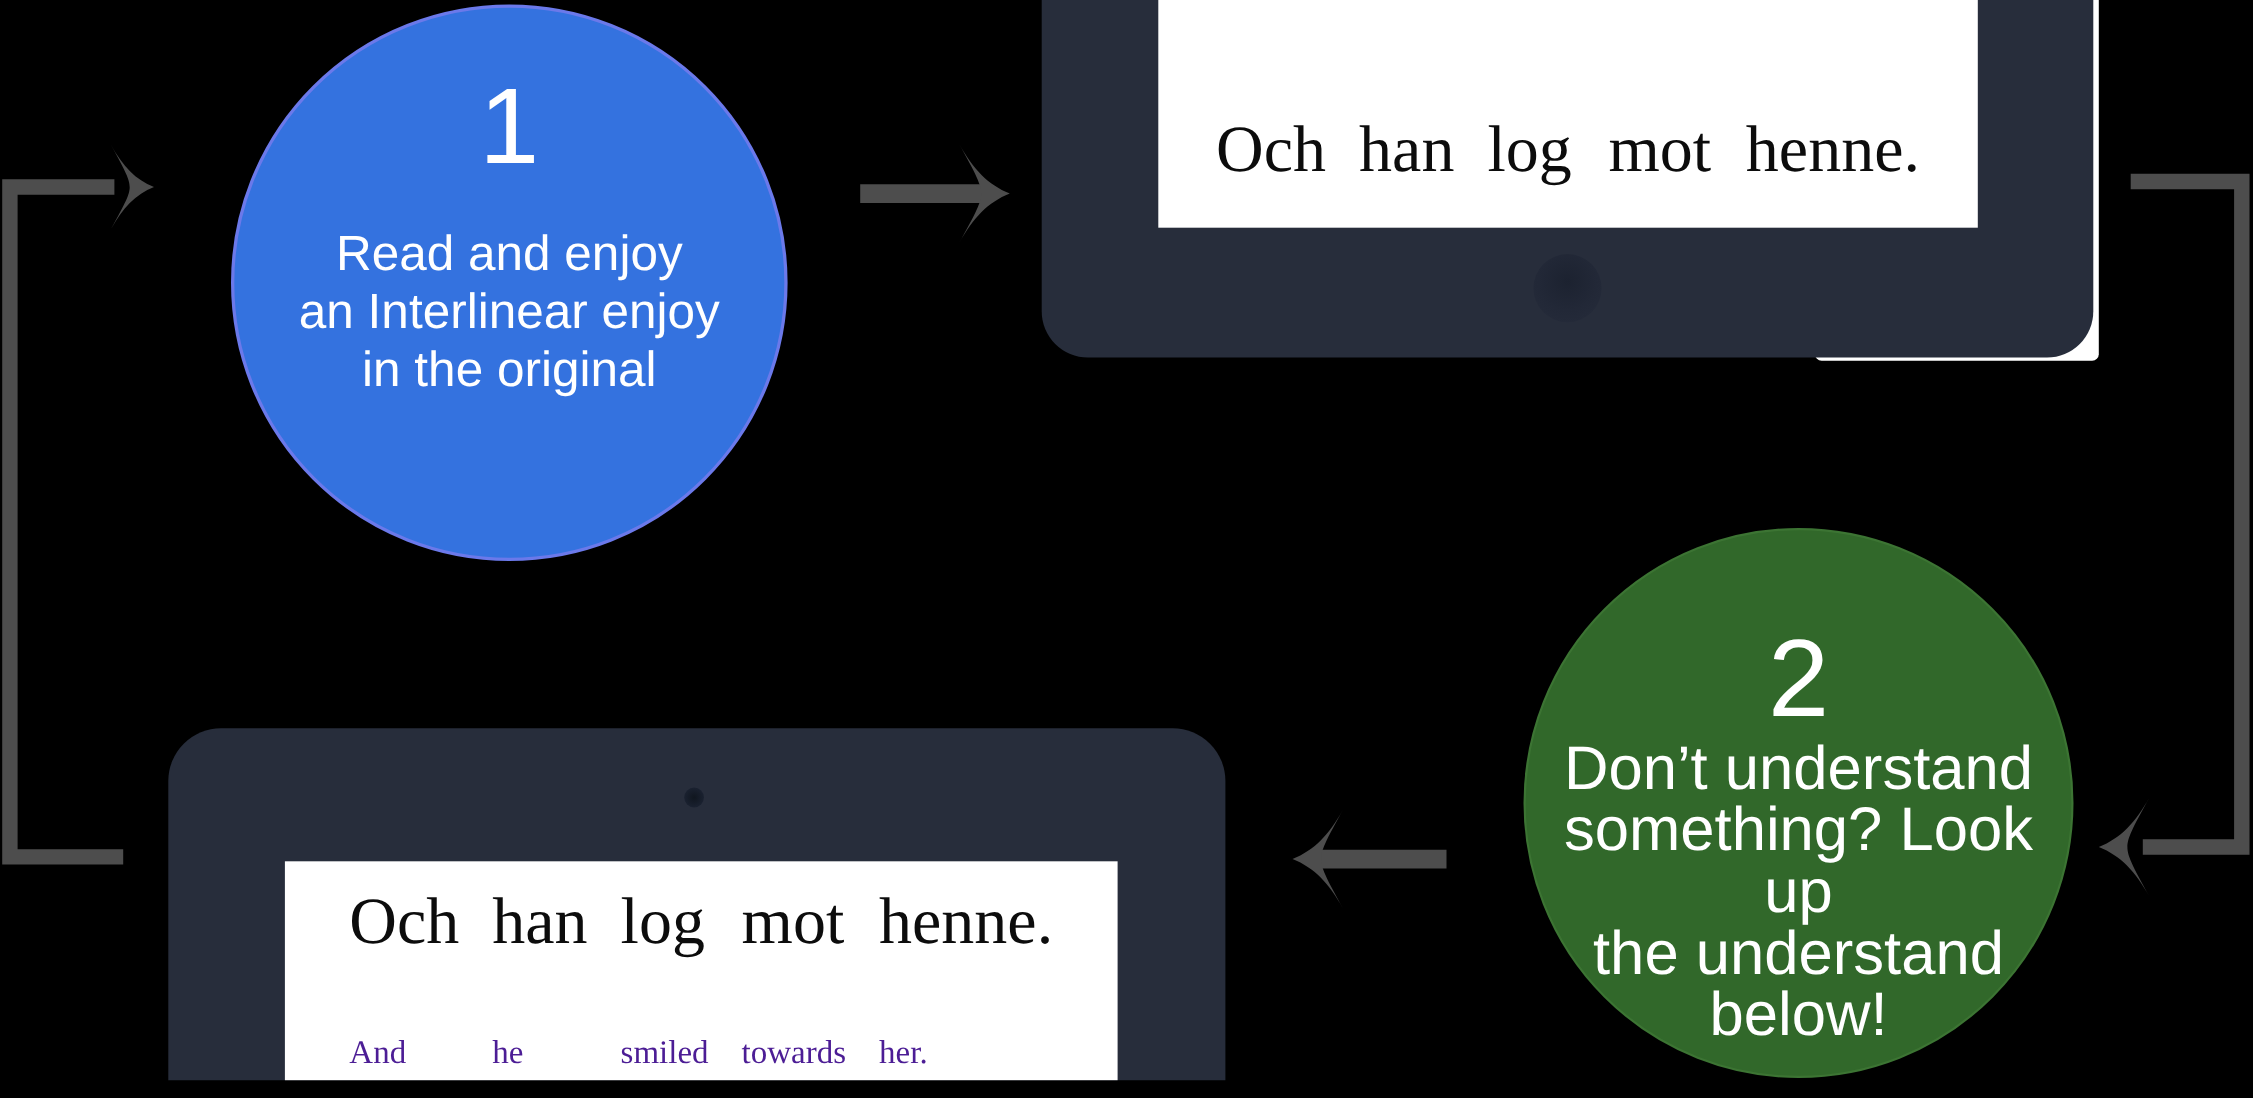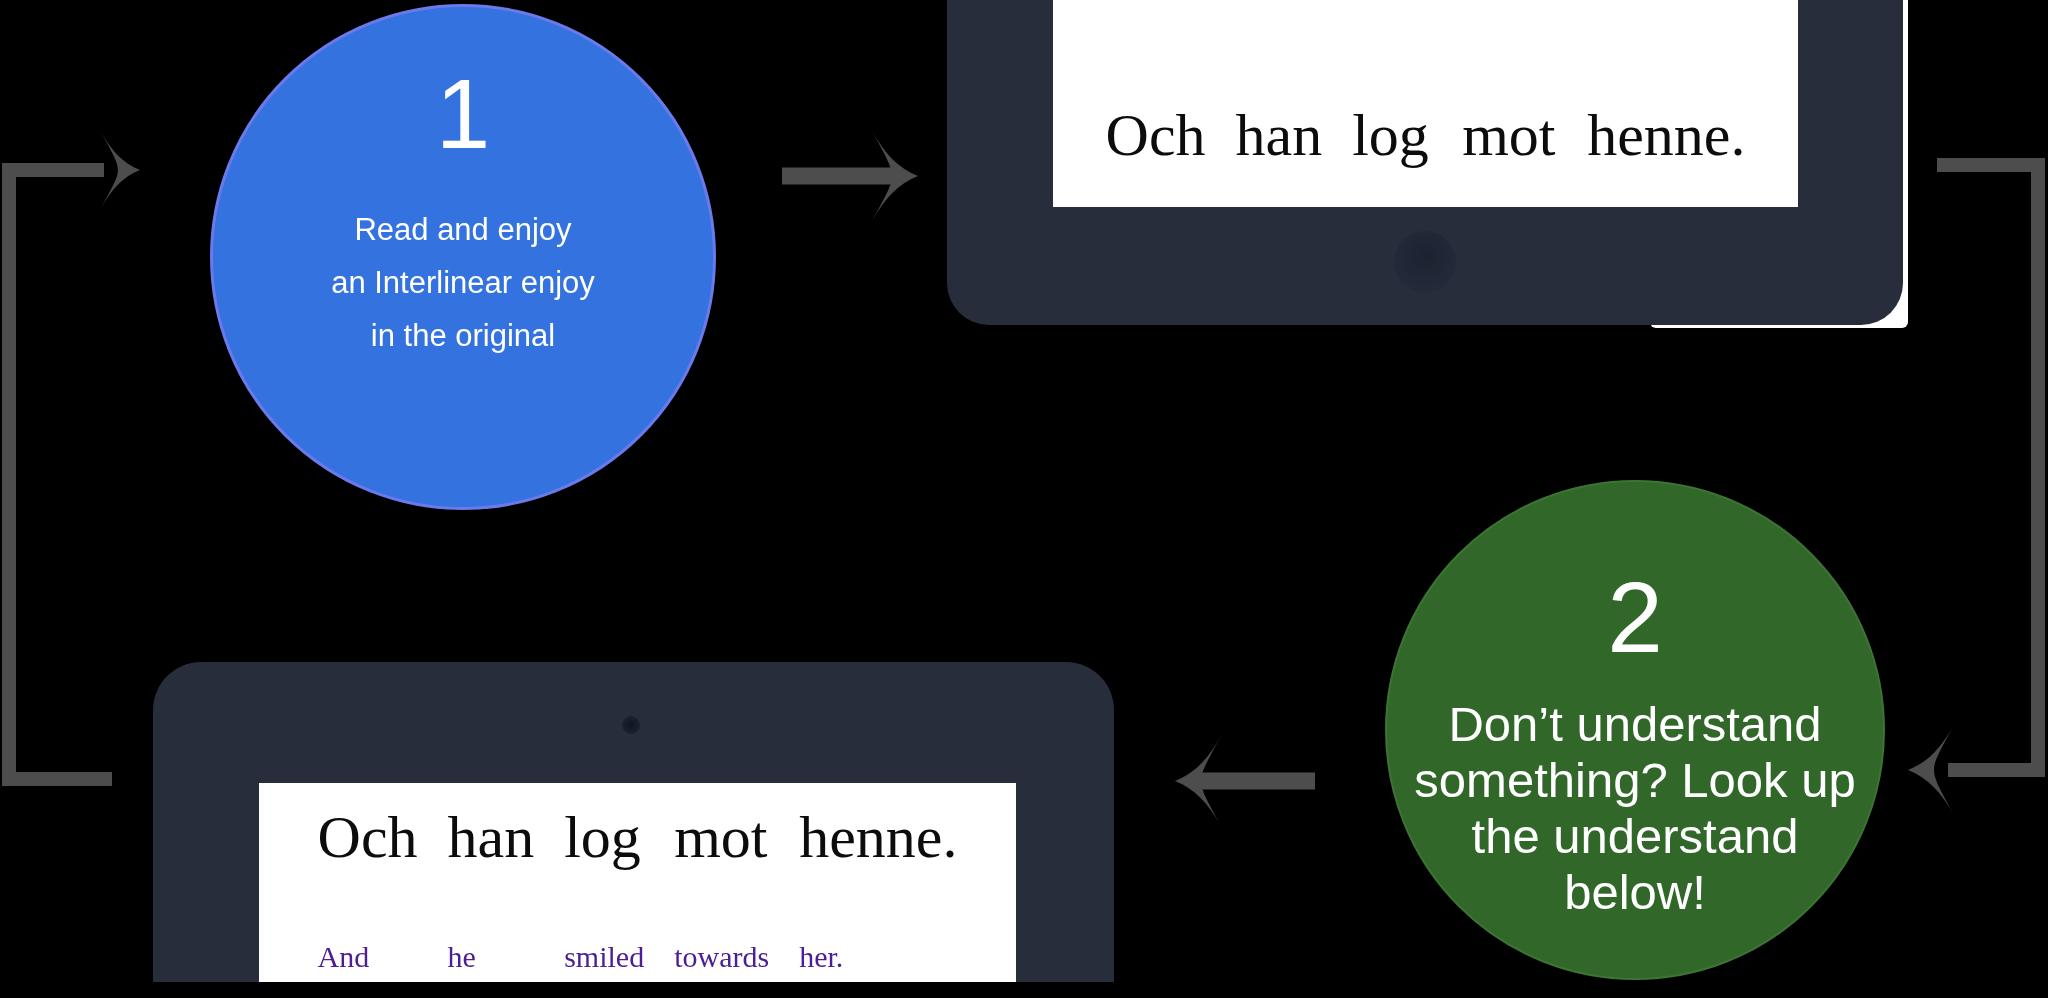--- a/index.html
+++ b/index.html
@@ -16,22 +16,22 @@
   #flow{position:absolute;left:0;top:0;z-index:1;}
 
   
   .circle{position:absolute;border-radius:50%;color:#ffffff;text-align:center;z-index:3;box-sizing:border-box;}
   #step1{left:210px;top:4px;width:506px;height:506px;background:#3472df;border:3px solid #6b79ea;}
   #step2{left:1385px;top:480px;width:500px;height:500px;background:#31682a;border:2px solid #3c7433;}
   .num{position:absolute;left:0;right:0;font-weight:300;letter-spacing:0;}
   #step1 .num{top:58px;font-size:98px;line-height:98px;}
   #step2 .num{top:85px;font-size:100px;line-height:100px;}
   .desc{position:absolute;left:0;right:0;font-weight:300;}
-  #step1 .desc{top:196px;font-size:31px;line-height:53px;}
-  #step2 .desc{top:214px;font-size:49px;line-height:56px;}
+  #step1 .desc{top:196px;font-size:45px;line-height:53px;}
+  #step2 .desc{top:188px;font-size:56px;line-height:56px;}
 
   
   .tablet{position:absolute;background:#272d3b;z-index:2;}
   #pageBehind{
     position:absolute;left:1650px;top:0;width:258px;height:328px;
     background:#ffffff;border-radius:0 0 6px 6px;z-index:1;
   }
   #tabletTop{left:947px;top:0;width:956px;height:325px;border-radius:0 0 42px 42px;}
   #tabletBottom{left:153px;top:662px;width:961px;height:320px;border-radius:48px 48px 0 0;}
   .screen{position:absolute;background:#ffffff;overflow:hidden;}

